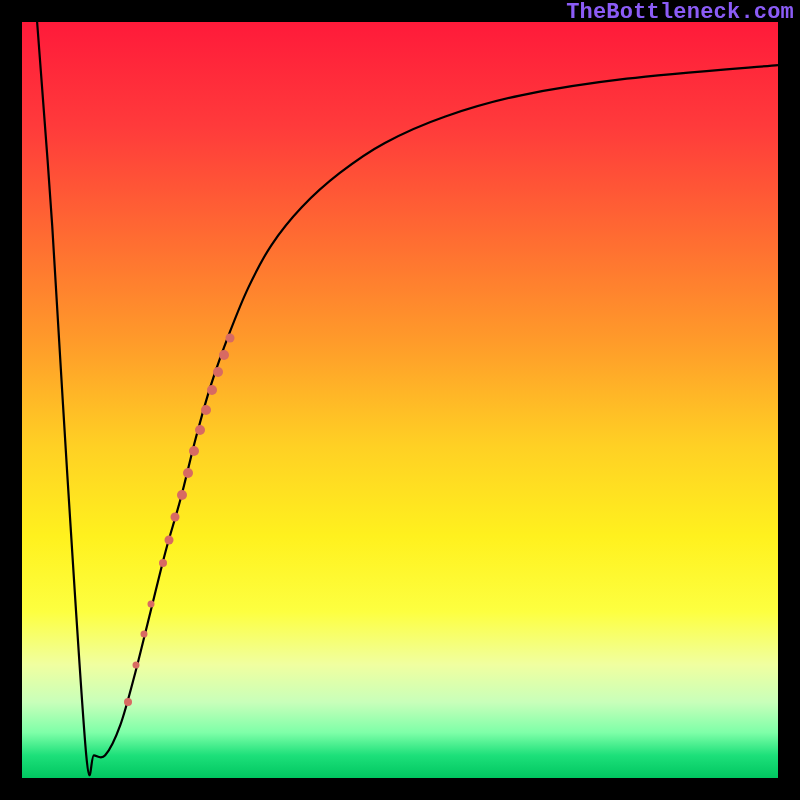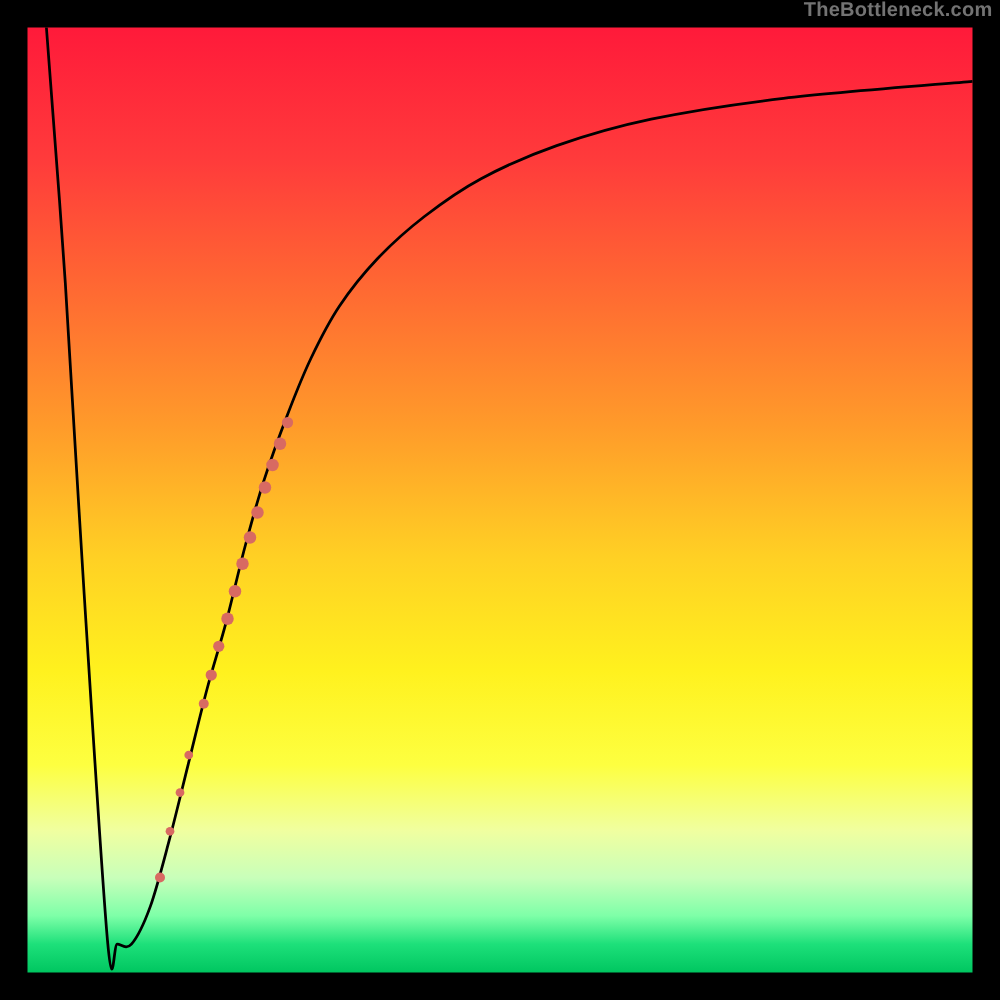--- a/index.html
+++ b/index.html
@@ -33,24 +33,24 @@
       #c8ffba 90%,
       #7effa8 94%,
       #1de07a 97%,
       #00c660 100%
     );
   }
   .watermark {
     position: absolute;
     top: 0;
     right: 6px;
-    font-family: Liberation Sans, sans-serif;
-    font-size: 16px;
+    font-family: Liberation Mono, monospace;
+    font-size: 22px;
     font-weight: 600;
-    color: #737373;
+    color: #8b5cf6;
     letter-spacing: 0.2px;
     user-select: none;
   }
   .curve {
     position: absolute;
     left: 22px;
     top: 22px;
     width: 756px;
     height: 756px;
     overflow: visible;

